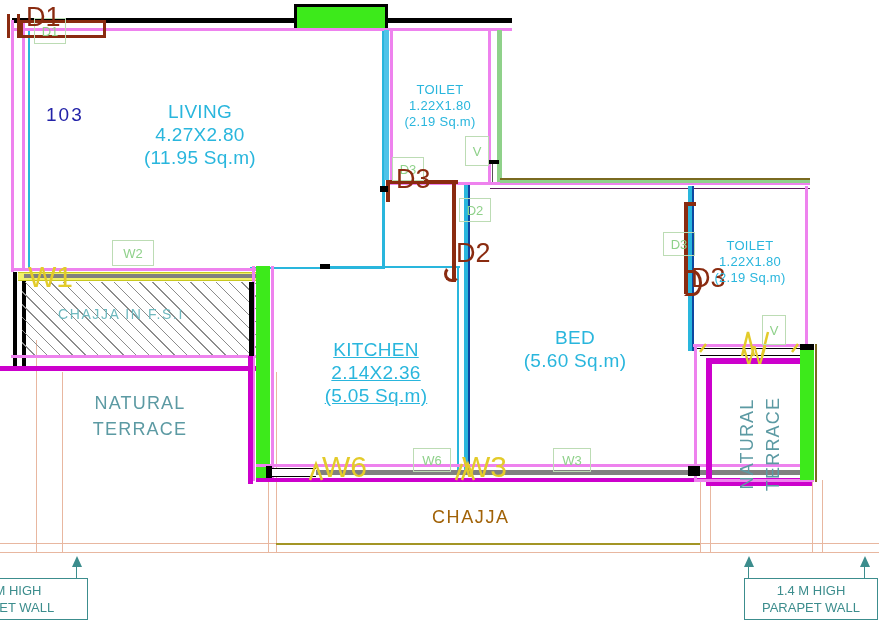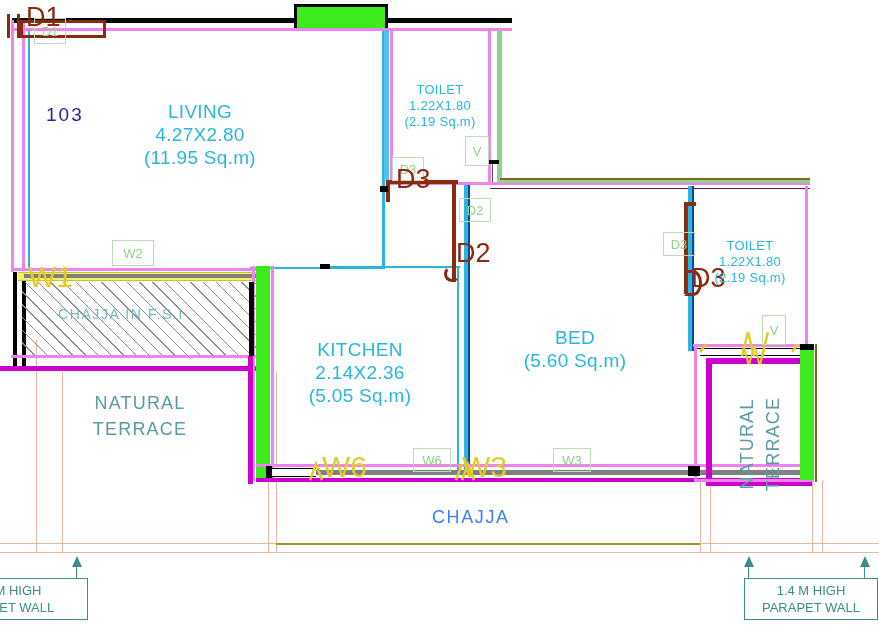--- a/index.html
+++ b/index.html
@@ -6,21 +6,21 @@
   body{font-family:"Liberation Sans",sans-serif;}
   #plan{position:relative;width:879px;height:630px;background:#ffffff;overflow:hidden;}
   .abs{position:absolute;}
   
   .ln{position:absolute;}
   
   .roomtxt{position:absolute;color:#29b6dd;font-size:19px;line-height:23px;text-align:center;white-space:nowrap;letter-spacing:.3px;}
   .roomtxt.small{font-size:13px;line-height:16px;}
   .terr{position:absolute;color:#5c9aa3;font-size:18px;line-height:26px;text-align:center;white-space:nowrap;letter-spacing:1.2px;}
   .fsi{position:absolute;color:#6fb9bf;font-size:14px;letter-spacing:1.6px;white-space:nowrap;}
-  .chajja{position:absolute;color:#3b82f6;font-size:18px;letter-spacing:1.6px;white-space:nowrap;}
+  .chajja{position:absolute;color:#a16207;font-size:18px;letter-spacing:1.6px;white-space:nowrap;}
   .unitno{position:absolute;color:#2323a8;font-size:19px;letter-spacing:2px;white-space:nowrap;}
   .doorlbl{position:absolute;color:#8a2b10;font-size:27px;font-weight:400;white-space:nowrap;line-height:27px;}
   .tagbox{position:absolute;border:1px solid #bcdcb4;color:#8fd18a;font-size:13px;display:flex;align-items:center;justify-content:center;background:transparent;}
   .ylbl{position:absolute;color:#e3cb2a;font-size:30px;line-height:30px;white-space:nowrap;font-weight:400;}
   .ylbl.sm{font-size:26px;}
   .parapet{position:absolute;border:1px solid #3c8d8d;color:#3c8d8d;font-size:13px;text-align:center;line-height:17px;padding:3px 6px;background:#fff;white-space:nowrap;}
   .rot{transform:rotate(-90deg);transform-origin:center center;}
   
   .hatch{position:absolute;background:repeating-linear-gradient(45deg,#8c8c8c 0px,#8c8c8c 1px,transparent 1px,transparent 9px);}
   .arrow{position:absolute;width:0;height:0;border-left:5px solid transparent;border-right:5px solid transparent;border-bottom:11px solid #3c8d8d;}
@@ -192,21 +192,21 @@
     <div>4.27X2.80</div>
     <div>(11.95 Sq.m)</div>
   </div>
 
   <div class="roomtxt small" style="left:390px;top:82px;width:100px;">
     <div>TOILET</div>
     <div>1.22X1.80</div>
     <div>(2.19 Sq.m)</div>
   </div>
 
-  <div class="roomtxt" style="left:275px;top:338px;width:170px;">
+  <div class="roomtxt" style="left:291px;top:338px;width:170px;text-decoration:underline;">
     <div>KITCHEN</div>
     <div>2.14X2.36</div>
     <div>(5.05 Sq.m)</div>
   </div>
 
   <div class="roomtxt" style="left:490px;top:326px;width:170px;">
     <div>BED</div>
     <div>(5.60 Sq.m)</div>
   </div>
 

